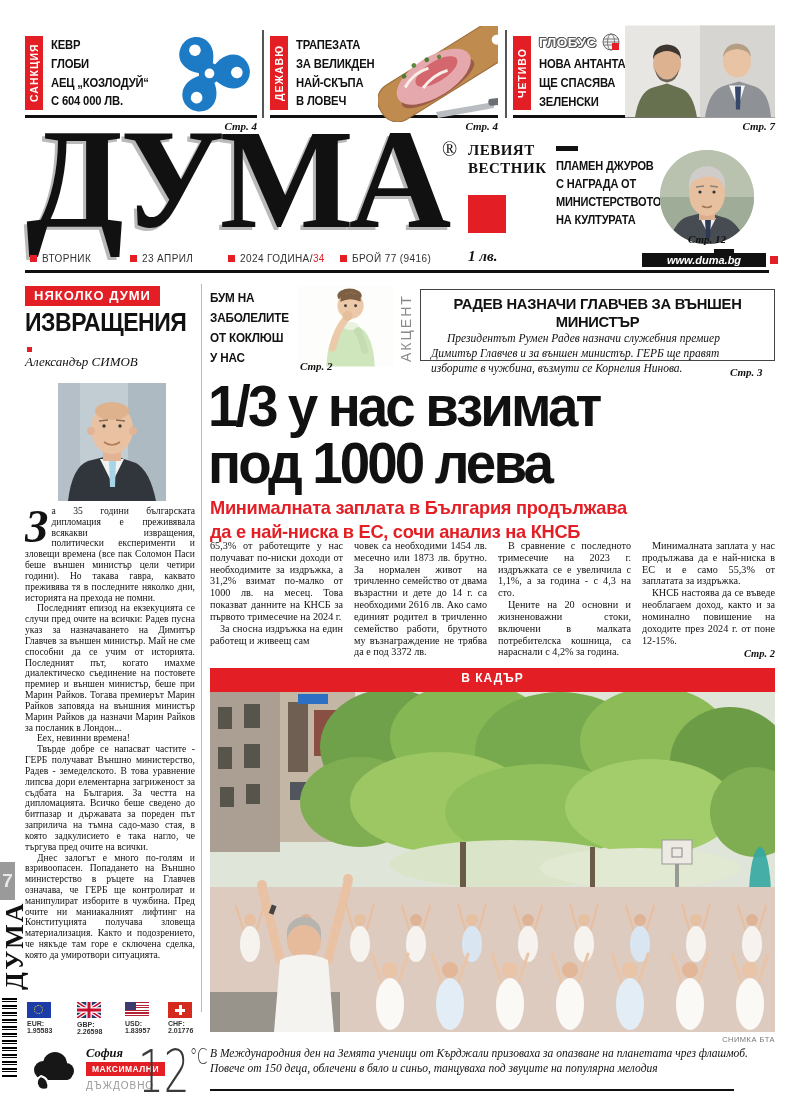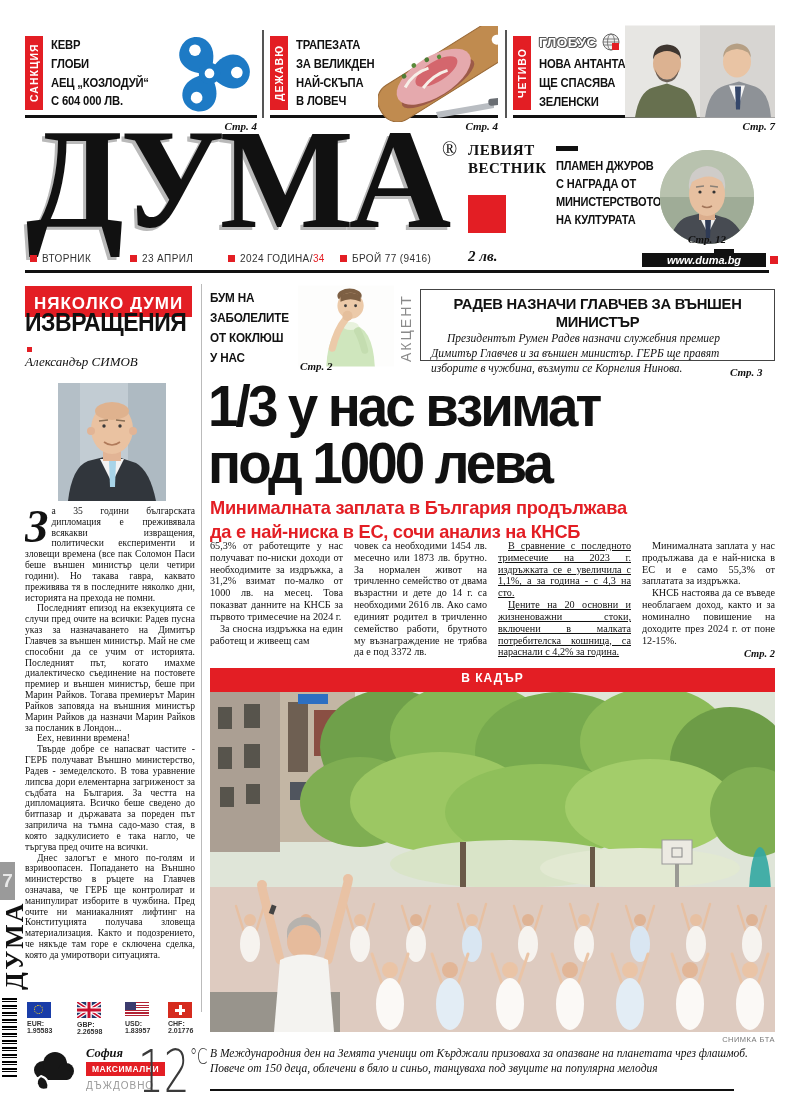--- a/index.html
+++ b/index.html
@@ -41,21 +41,21 @@
   .db-item .sq { display:inline-block; width:7px; height:7px; background:#e31e24; margin-right:5px; }
   .db-red { color:#e31e24; }
   .price { position:absolute; left:468px; top:248px; font:italic bold 15px "Liberation Serif", serif; }
   .webbox { position:absolute; left:642px; top:253px; width:124px; height:14px; background:#111;
             color:#fff; font:bold italic 11px "Liberation Sans", sans-serif; text-align:center; line-height:14px; }
   .webred { position:absolute; left:770px; top:256px; width:8px; height:8px; background:#e31e24; }
   .rule { position:absolute; left:25px; top:270px; width:744px; height:3px; background:#111; }
 
   
   .op-label { position:absolute; left:25px; top:286px; background:#e31e24; color:#fff;
-              font-weight:bold; font-size:17px; letter-spacing:1px; padding:8px 9px 3px; }
+              font-weight:bold; font-size:13px; letter-spacing:1px; padding:2px 9px 3px; }
   .op-title { position:absolute; left:25px; top:308px; font-weight:bold; font-size:25px;
               letter-spacing:-0.5px; transform:scaleX(0.92); transform-origin:left top; }
   .op-bullet { position:absolute; left:27px; top:347px; width:5px; height:5px; background:#e31e24; }
   .op-author { position:absolute; left:25px; top:354px; font:italic 13px "Liberation Serif", serif; }
   .op-photo { position:absolute; left:58px; top:383px; width:108px; height:118px; }
   .op-body { position:absolute; left:25px; top:506px; width:170px; height:506px; overflow:hidden;
              font:9.6px/1.13 "Liberation Serif", serif; text-align:justify; }
   .op-body p { text-indent:12px; }
   .op-body p.first { text-indent:0; }
   .dropcap { float:left; font:italic bold 46px/0.78 "Liberation Serif", serif; padding:3px 3px 0 0; }
@@ -245,21 +245,21 @@
       <path d="M42,56 q5,3 10,0" stroke="#a3765a" stroke-width="1.5" fill="none"></path>
     </svg>
   </div>
   <div class="mh-page">Стр. 12</div>
   <div class="mh-dash2"></div>
 
   <div class="db-item" style="left:30px;"><span class="sq"></span><span>ВТОРНИК</span></div>
   <div class="db-item" style="left:130px;"><span class="sq"></span><span>23 АПРИЛ</span></div>
   <div class="db-item" style="left:228px;"><span class="sq"></span><span>2024 ГОДИНА/</span><span class="db-red">34</span></div>
   <div class="db-item" style="left:340px;"><span class="sq"></span><span>БРОЙ 77 (9416)</span></div>
-  <div class="price">2 лв.</div>
+  <div class="price">1 лв.</div>
   <div class="webbox">www.duma.bg</div>
   <div class="webred"></div>
   <div class="rule"></div>
 
   <div class="op-label">НЯКОЛКО ДУМИ</div>
   <div class="op-title">ИЗВРАЩЕНИЯ</div>
   <div class="op-bullet"></div>
   <div class="op-author">Александър СИМОВ</div>
   <div class="op-photo">
     <svg width="108" height="118" viewBox="0 0 108 118">
@@ -322,21 +322,21 @@
   <div class="subhead pre">Минималната заплата в България продължава
 да е най-ниска в ЕС, сочи анализ на КНСБ</div>
 
   <div class="mcol" style="left:210px;">
     <p class="noind">65,3% от работещите у нас получават по-ниски доходи от необходимите за издръжка, а 31,2% взимат по-малко от 1000 лв. на месец. Това показват данните на КНСБ за първото тримесечие на 2024 г.</p>
     <p>За сносна издръжка на един работещ и живеещ сам</p>
   </div>
   <div class="mcol" style="left:354px;">
     <p class="noind">човек са необходими 1454 лв. месечно или 1873 лв. брутно. За нормален живот на тричленно семейство от двама възрастни и дете до 14 г. са необходими 2616 лв. Ако само единият родител в тричленно семейство работи, брутното му възнаграждение не трябва да е под 3372 лв.</p>
   </div>
-  <div class="mcol" style="left:498px;text-decoration:underline;">
+  <div class="mcol" style="left:498px;">
     <p>В сравнение с последното тримесечие на 2023 г. издръжката се е увеличила с 1,1%, а за година - с 4,3 на сто.</p>
     <p>Цените на 20 основни и жизненоважни стоки, включени в малката потребителска кошница, са нараснали с 4,2% за година.</p>
   </div>
   <div class="mcol" style="left:642px;">
     <p>Минималната заплата у нас продължава да е най-ниска в ЕС и е само 55,3% от заплатата за издръжка.</p>
     <p>КНСБ настоява да се въведе необлагаем доход, както и за номинално повишение на доходите през 2024 г. от поне 12-15%.</p>
     <div class="m-page">Стр. 2</div>
   </div>
 
   <div class="vk-bar">В КАДЪР</div>

